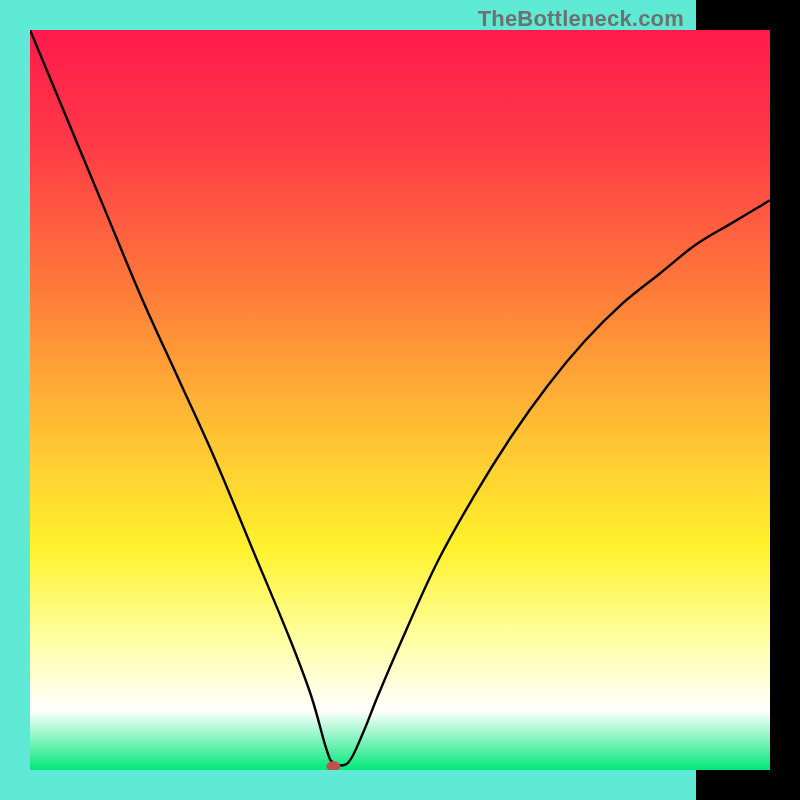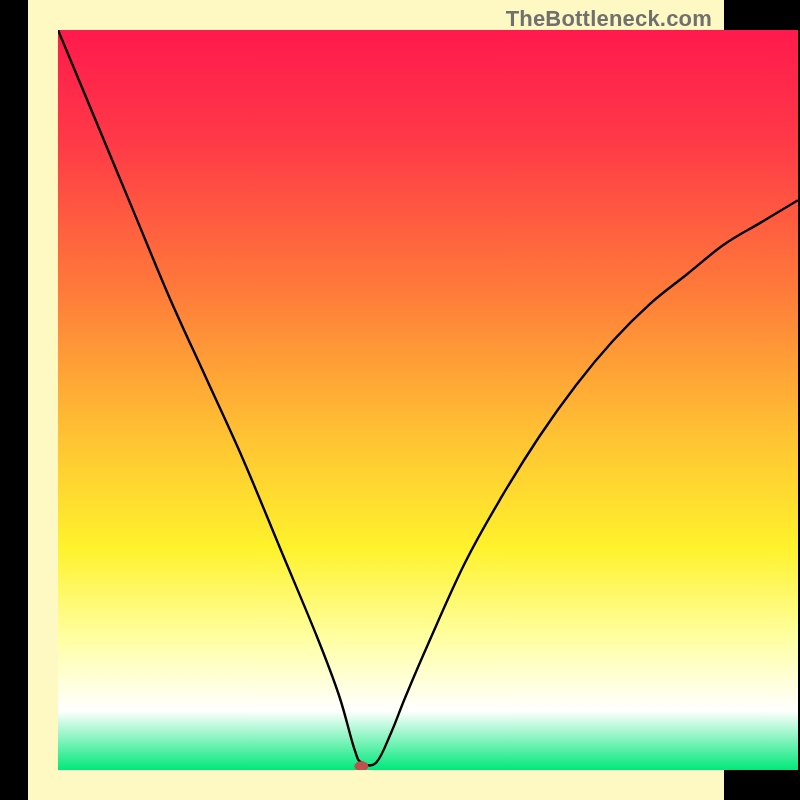--- a/index.html
+++ b/index.html
@@ -8,22 +8,21 @@
     width: 800px;
     height: 800px;
     background: #000;
     font-family: Arial, Helvetica, sans-serif;
     overflow: hidden;
   }
   .frame {
     position: relative;
     width: 696px;
     height: 800px;
-    background: #fef9c3;
-    margin-left: 28px;
+    background: #5eead4;
   }
   .watermark {
     position: absolute;
     top: 6px;
     right: 12px;
     color: #707070;
     font-size: 22px;
     font-weight: 600;
     letter-spacing: 0.2px;
     z-index: 4;

